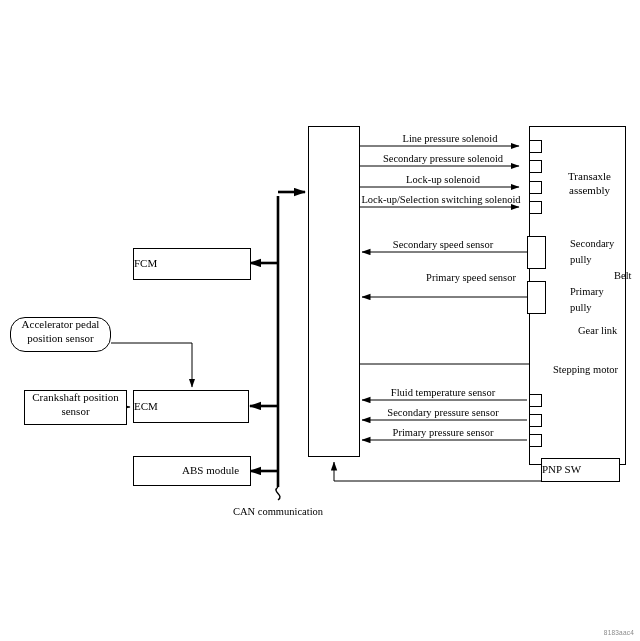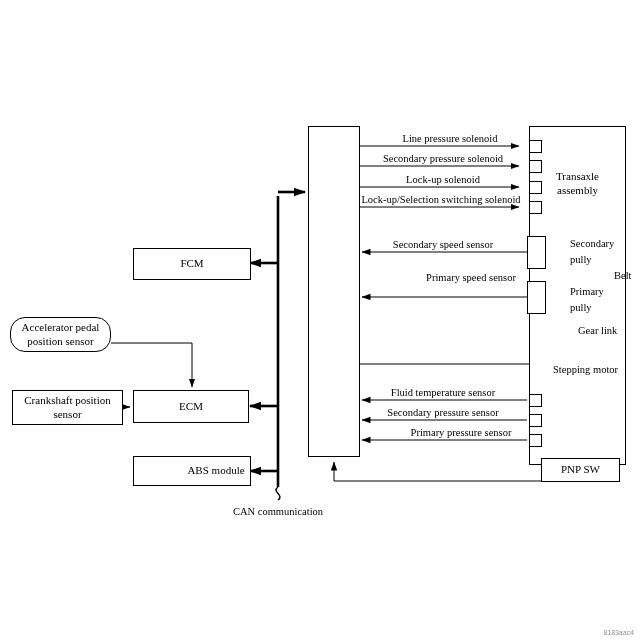--- a/index.html
+++ b/index.html
@@ -1,21 +1,21 @@
 <!DOCTYPE html>
 <html><head>
 <meta charset="utf-8">
 <style>
   html,body{margin:0;padding:0;background:#fff;}
   body{width:640px;height:641px;position:relative;overflow:hidden;
        font-family:"Liberation Serif",serif;color:#000;}
   #stage{position:absolute;left:0;top:0;width:640px;height:641px;}
   #wires{position:absolute;left:0;top:0;width:640px;height:641px;}
   .box{position:absolute;border:1px solid #000;background:#fff;box-sizing:border-box;
-       display:flex;align-items:center;justify-content:center;text-align:center;
+       display:flex;align-items:center;text-align:center;
        font-size:11px;line-height:1.25;z-index:3;}
   .lbl{position:absolute;font-size:10.5px;white-space:nowrap;z-index:4;background:transparent;}
   .lbl.ctr{transform:translateX(-50%);text-align:center;}
   .port{position:absolute;border:1px solid #000;background:#fff;z-index:5;box-sizing:border-box;}
   .figcode{position:absolute;right:6px;bottom:5px;font-size:6.5px;color:#8a8a8a;
            font-family:"Liberation Sans",sans-serif;letter-spacing:.2px;z-index:6;}
   .multi{flex-direction:column;}
 </style>
 </head>
 <body>
@@ -92,21 +92,21 @@
       <circle cx="586" cy="351" r="4"></circle>
     </g>
     <g stroke="#000" stroke-width="1.2" fill="none">
       <line x1="586" y1="355" x2="586" y2="372"></line>
     </g>
   </svg>
 
   <div class="box" style="left:308px;top:126px;width:52px;height:331px;"></div>
 
   <div class="box multi" style="left:529px;top:126px;width:97px;height:339px;
-              align-items:flex-end;justify-content:flex-start;padding-top:43px;">
+              align-items:center;justify-content:flex-start;padding-top:43px;">
     <span style="width:100%;text-align:center;padding-left:24px;">Transaxle</span>
     <span style="width:100%;text-align:center;padding-left:24px;">assembly</span>
   </div>
 
   <div class="box" style="left:541px;top:458px;width:79px;height:24px;">
     <span>PNP SW</span>
   </div>
 
   <div class="box" style="left:133px;top:248px;width:118px;height:32px;">
     <span>FCM</span>
@@ -118,21 +118,21 @@
 
   <div class="box" style="left:133px;top:456px;width:118px;height:30px;padding-left:48px;">
     <span>ABS module</span>
   </div>
 
   <div class="box multi" style="left:10px;top:317px;width:101px;height:35px;border-radius:15px;">
     <span>Accelerator pedal</span>
     <span>position sensor</span>
   </div>
 
-  <div class="box multi" style="left:12px;top:390px;width:111px;height:35px;">
+  <div class="box multi" style="left:24px;top:390px;width:103px;height:35px;">
     <span>Crankshaft position</span>
     <span>sensor</span>
   </div>
 
   <div class="port" style="left:529px;top:140px;width:13px;height:13px;"></div>
   <div class="port" style="left:529px;top:160px;width:13px;height:13px;"></div>
   <div class="port" style="left:529px;top:181px;width:13px;height:13px;"></div>
   <div class="port" style="left:529px;top:201px;width:13px;height:13px;"></div>
 
   <div class="port" style="left:527px;top:236px;width:19px;height:33px;"></div>
@@ -145,21 +145,21 @@
   <div class="lbl ctr" style="left:443px;top:133px;margin-left:7px;">Line pressure solenoid</div>
   <div class="lbl ctr" style="left:443px;top:153px;">Secondary pressure solenoid</div>
   <div class="lbl ctr" style="left:443px;top:174px;">Lock-up solenoid</div>
   <div class="lbl ctr" style="left:441px;top:194px;">Lock-up/Selection switching solenoid</div>
 
   <div class="lbl ctr" style="left:443px;top:239px;">Secondary speed sensor</div>
   <div class="lbl ctr" style="left:443px;top:272px;margin-left:28px;">Primary speed sensor</div>
 
   <div class="lbl ctr" style="left:443px;top:387px;">Fluid temperature sensor</div>
   <div class="lbl ctr" style="left:443px;top:407px;">Secondary pressure sensor</div>
-  <div class="lbl ctr" style="left:461px;top:427px;">Primary pressure sensor</div>
+  <div class="lbl ctr" style="left:443px;top:427px;">Primary pressure sensor</div>
 
   <div class="lbl" style="left:570px;top:238px;">Secondary</div>
   <div class="lbl" style="left:570px;top:254px;">pully</div>
   <div class="lbl" style="left:570px;top:270px;margin-left:44px;">Belt</div>
   <div class="lbl" style="left:570px;top:286px;">Primary</div>
   <div class="lbl" style="left:570px;top:302px;">pully</div>
   <div class="lbl" style="left:578px;top:325px;text-align:right;">Gear link</div>
   <div class="lbl" style="left:553px;top:364px;">Stepping motor</div>
 
   <div class="lbl ctr" style="left:278px;top:506px;">CAN communication</div>

